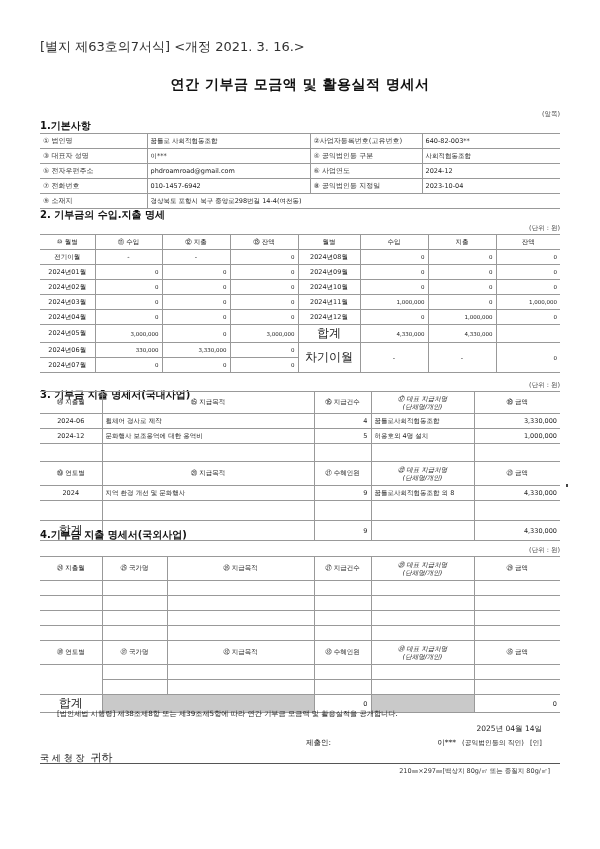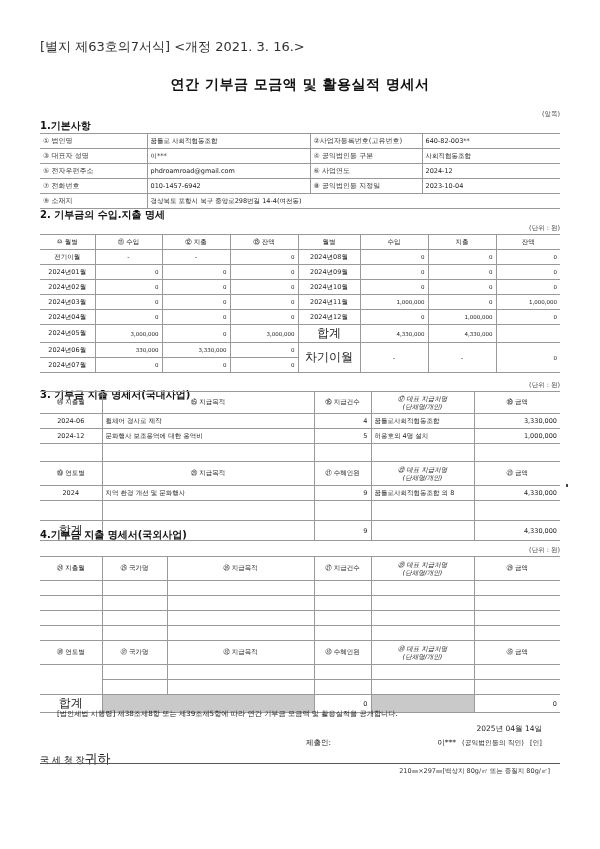--- a/index.html
+++ b/index.html
@@ -24,21 +24,21 @@
   .num { font-size: 5.5px; }
   .hdr2 { line-height: 8px; font-style: italic; }
   .shade { background: #c9c9c9; }
   .sum { font-size: 12px; }
   .footer-law { position: absolute; top: 709px; left: 17px; font-size: 7.2px; color: #222; }
   .date { position: absolute; top: 724px; right: 18px; font-size: 7.5px; }
   .submitter-label { position: absolute; top: 738px; left: 238px; font-size: 7.5px; margin-left: 28px; }
   .submitter { position: absolute; top: 738px; right: 18px; font-size: 7.5px; }
   .submitter span { margin-left: 6px; font-size: 6.8px; text-align: center; }
   .recipient { position: absolute; top: 750px; left: 0; font-size: 9px; font-weight: bold; }
-  .recipient span { font-size: 13px; font-weight: normal; }
+  .recipient span { font-size: 11px; font-weight: normal; margin-left: 6px; }
   .bottom-rule { position: absolute; top: 763px; left: 0; width: 520px; border-top: 1.5px solid #555; }
   .paper { position: absolute; top: 767px; right: 10px; font-size: 6.5px; color: #333; }
   .dot { position: absolute; left: 566px; top: 484px; width: 2px; height: 3px; background: #444; }
 </style>
 </head>
 <body>
 
 <div class="page">
   <div class="form-no">[별지 제63호의7서식] &lt;개정 2021. 3. 16.&gt;</div>
   <div class="title">연간 기부금 모금액 및 활용실적 명세서</div>

